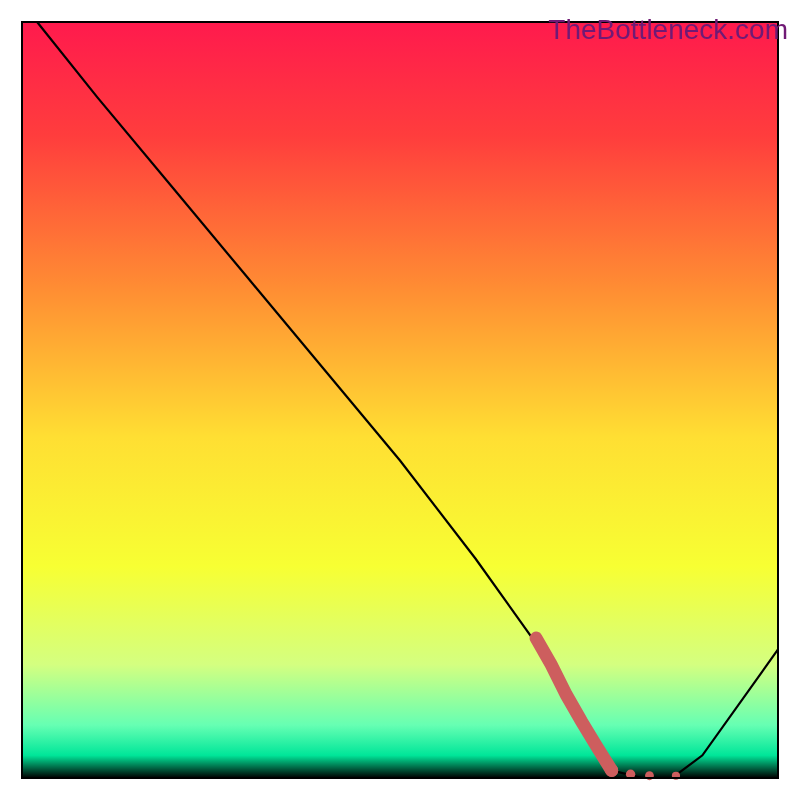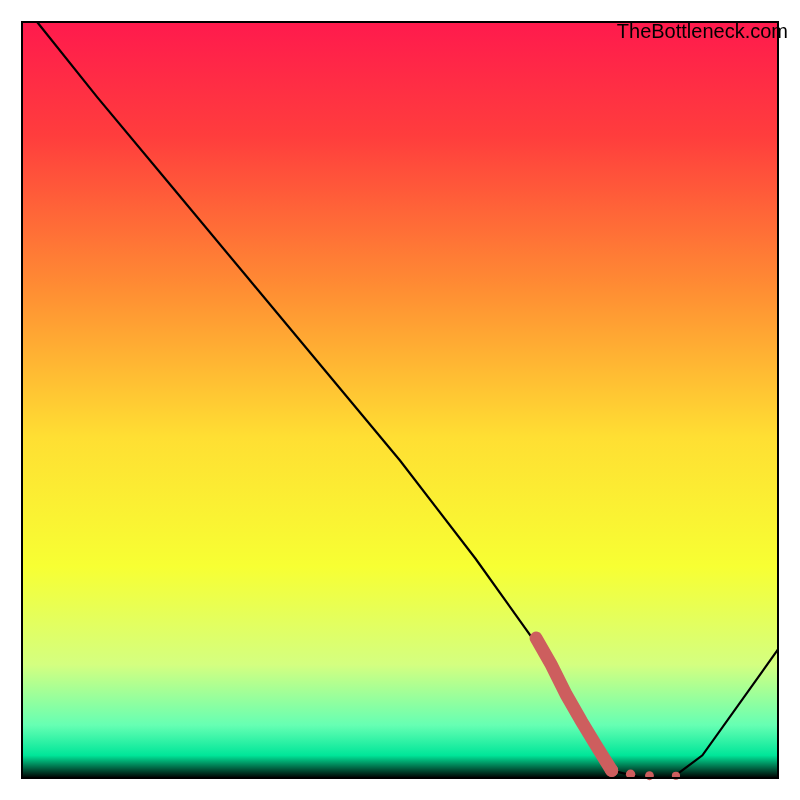--- a/index.html
+++ b/index.html
@@ -1,18 +1,18 @@
 <!DOCTYPE html>
 <html><head>
 <meta charset="utf-8">
 <style>
   * { margin: 0; padding: 0; box-sizing: border-box; }
   body { width: 800px; height: 800px; position: relative; font-family: Arial, sans-serif; background: #fff; }
   .chart-container { position: absolute; top: 0; left: 0; width: 800px; height: 800px; }
-  .watermark { position: absolute; top: 20px; right: 12px; color: #000000; font-size: 20px; font-weight: 500; z-index: 10; }
+  .watermark { position: absolute; top: 14px; right: 12px; color: #701a75; font-size: 28px; font-weight: 500; z-index: 10; }
   svg { display: block; }
 </style>
 </head>
 <body>
 
 <div class="chart-container">
 
   <div class="watermark">TheBottleneck.com</div>
 
   <svg id="chart-svg" width="800" height="800" viewBox="0 0 800 800">

